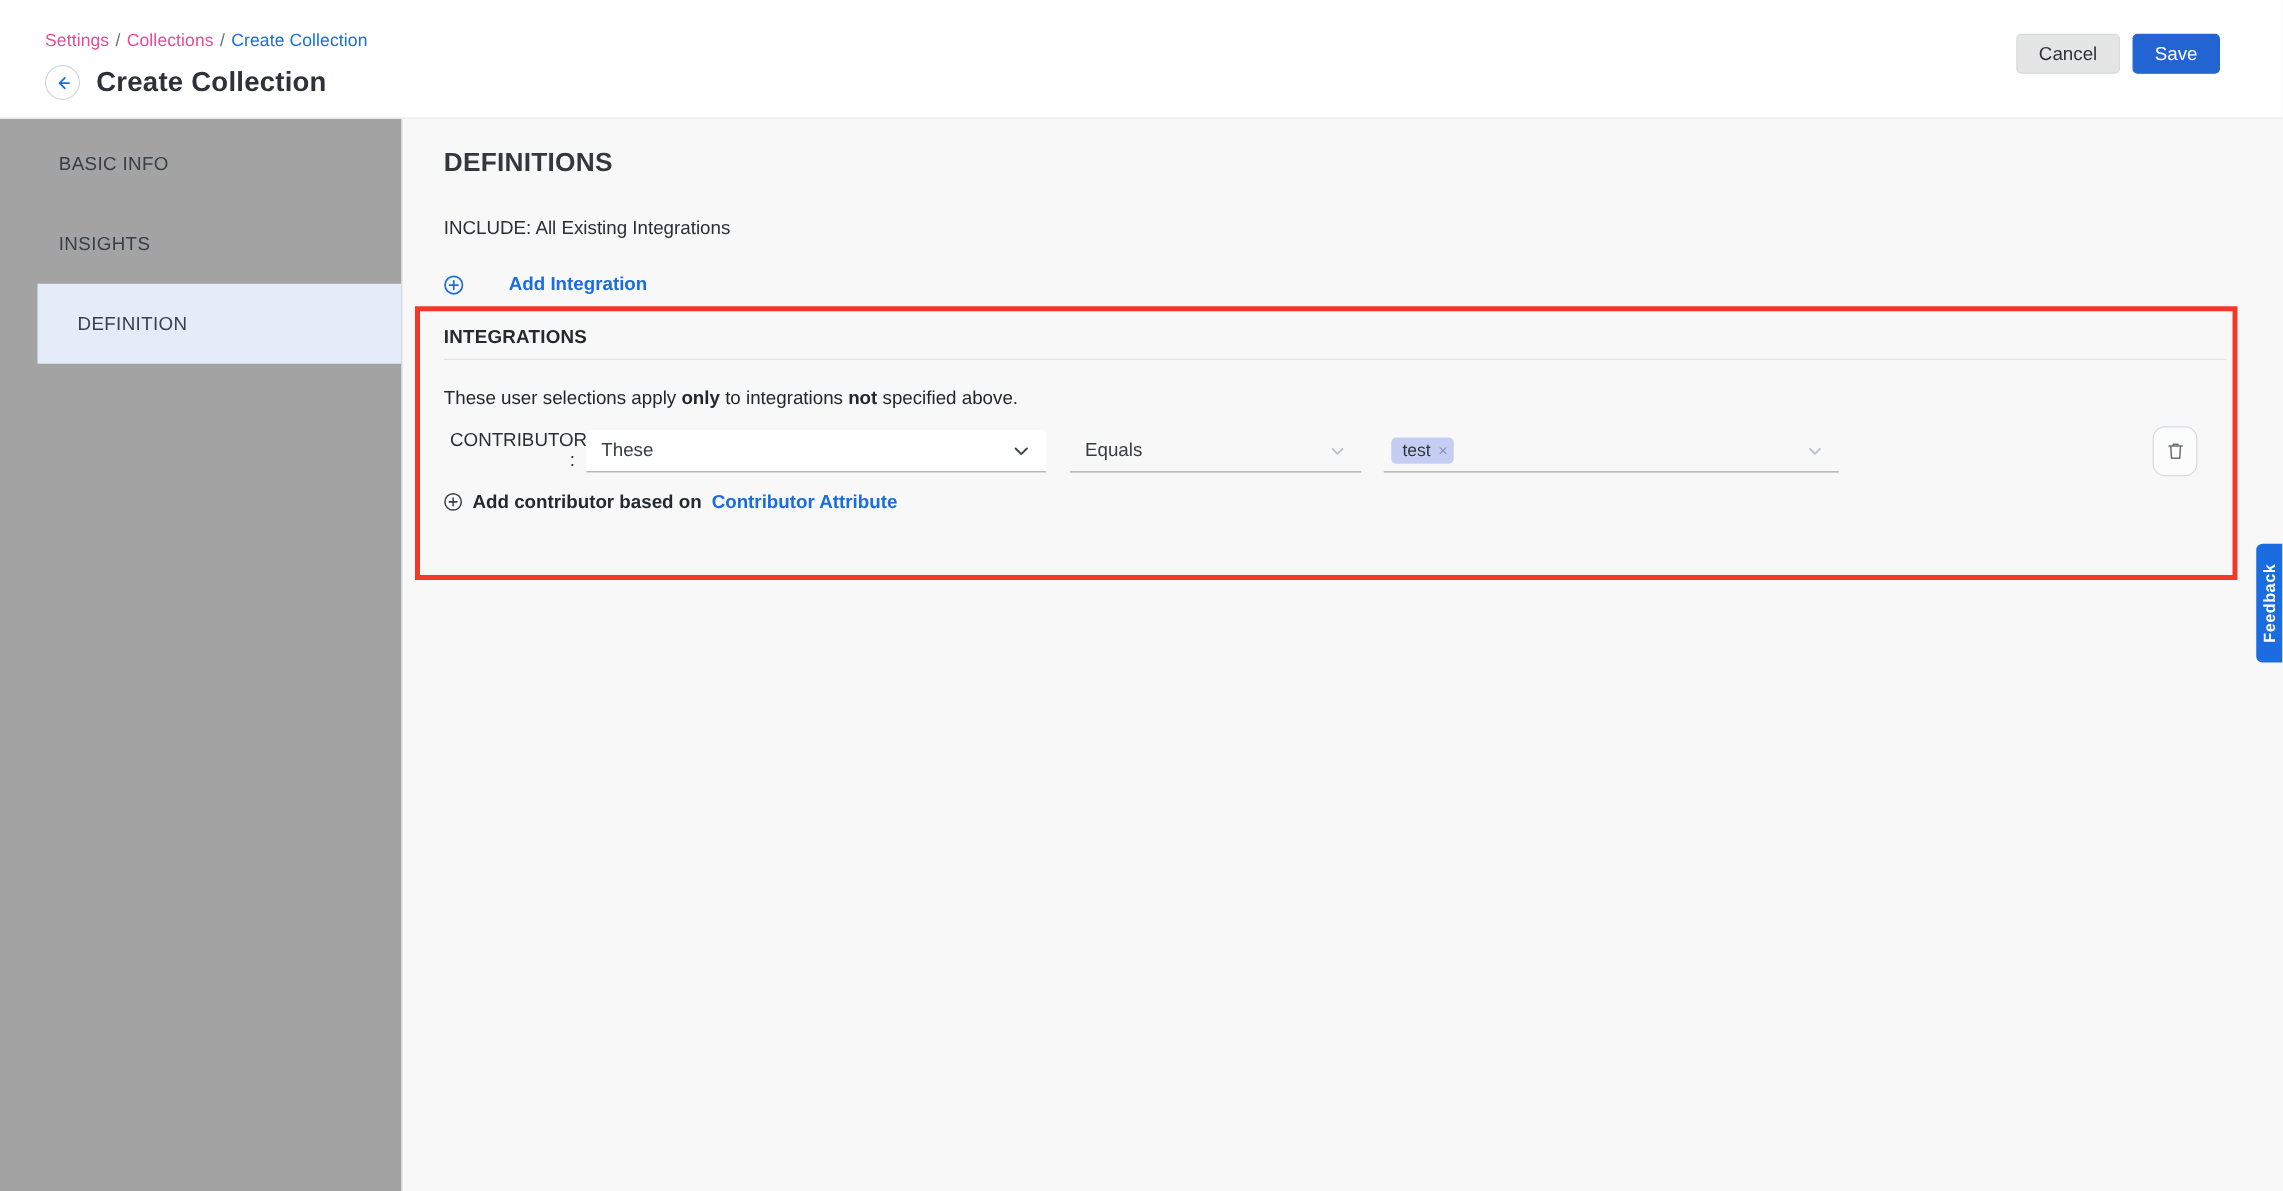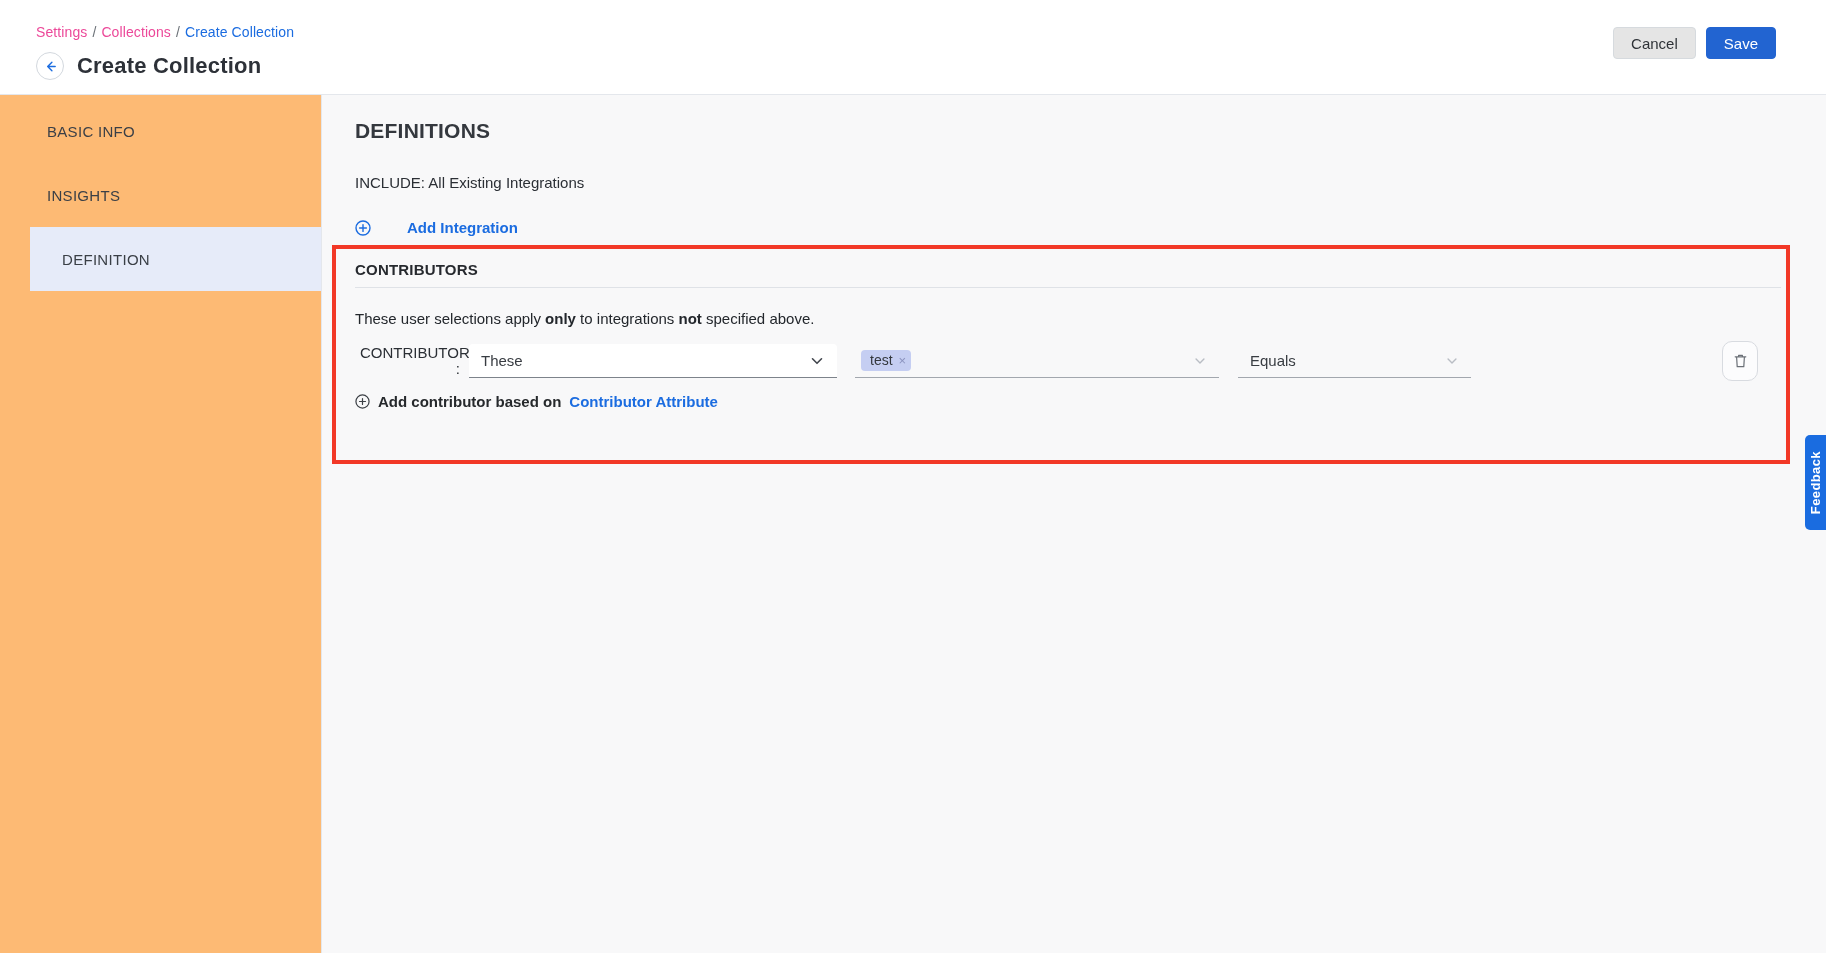--- a/index.html
+++ b/index.html
@@ -42,21 +42,21 @@
     height:32px; padding:0 17px; border-radius:4px;
     font-size:15px; font-family:inherit; cursor:pointer;
     display:flex; align-items:center;
   }
   .btn-cancel { background:#e5e5e5; border:1px solid #d6dade; color:#2f3338; }
   .btn-save { background:#2264d1; border:1px solid #2264d1; color:#fff; }
 
   
   .app-body { display:flex; height:858px; }
   .sidebar {
-    width:322px; background:#fdba74; border-right:1px solid #e4e7ec;
+    width:322px; background:#a3a3a3; border-right:1px solid #e4e7ec;
     padding-top:4px; flex-shrink:0;
   }
   .sidebar-item {
     height:64px; margin-left:30px; padding-left:17px;
     display:flex; align-items:center;
     font-size:15px; color:#3a3f46; letter-spacing:.3px; cursor:pointer;
   }
   .sidebar-item.active { background:#e6ebf9;padding-left:32px; }
 
   .main {
@@ -184,52 +184,52 @@
       <span class="icon">
         <svg width="16" height="16" viewBox="0 0 16 16">
             <circle cx="8" cy="8" r="7" fill="none" stroke="currentColor" stroke-width="1.4"></circle>
             <path d="M8 4.6v6.8M4.6 8h6.8" stroke="currentColor" stroke-width="1.4" stroke-linecap="round"></path>
           </svg>
       </span>
       <span>Add Integration</span>
     </div>
 
     <div class="highlight-box">
-      <div class="contributors-header">CONTRIBUTORS</div>
+      <div class="contributors-header">INTEGRATIONS</div>
 
       <div class="note-line">
         <span>These user selections apply </span><b>only</b><span> to integrations </span><b>not</b><span> specified above.</span>
       </div>
 
       <div class="contrib-row">
         <div class="contrib-label">CONTRIBUTOR :</div>
 
         <div class="select select-attribute">
           <span>These</span>
           <span class="icon chev">
             <svg width="16" height="16" viewBox="0 0 16 16">
                 <path d="M3.5 5.8 8 10.3l4.5-4.5" fill="none" stroke="currentColor" stroke-width="1.6" stroke-linecap="round" stroke-linejoin="round"></path>
               </svg>
           </span>
         </div>
 
+        <div class="select select-operator">
+          <span>Equals</span>
+          <span class="icon chev">
+            <svg width="14" height="14" viewBox="0 0 16 16">
+                <path d="M3.5 5.8 8 10.3l4.5-4.5" fill="none" stroke="currentColor" stroke-width="1.6" stroke-linecap="round" stroke-linejoin="round"></path>
+              </svg>
+          </span>
+        </div>
+
         <div class="select select-values">
           <span class="tag">
             <span>test</span>
             <span class="tag-x">×</span>
           </span>
-          <span class="icon chev">
-            <svg width="14" height="14" viewBox="0 0 16 16">
-                <path d="M3.5 5.8 8 10.3l4.5-4.5" fill="none" stroke="currentColor" stroke-width="1.6" stroke-linecap="round" stroke-linejoin="round"></path>
-              </svg>
-          </span>
-        </div>
-
-        <div class="select select-operator">
-          <span>Equals</span>
           <span class="icon chev">
             <svg width="14" height="14" viewBox="0 0 16 16">
                 <path d="M3.5 5.8 8 10.3l4.5-4.5" fill="none" stroke="currentColor" stroke-width="1.6" stroke-linecap="round" stroke-linejoin="round"></path>
               </svg>
           </span>
         </div>
 
         <div class="delete-btn">
           <span class="icon">
             <svg width="15" height="16" viewBox="0 0 15 16">

